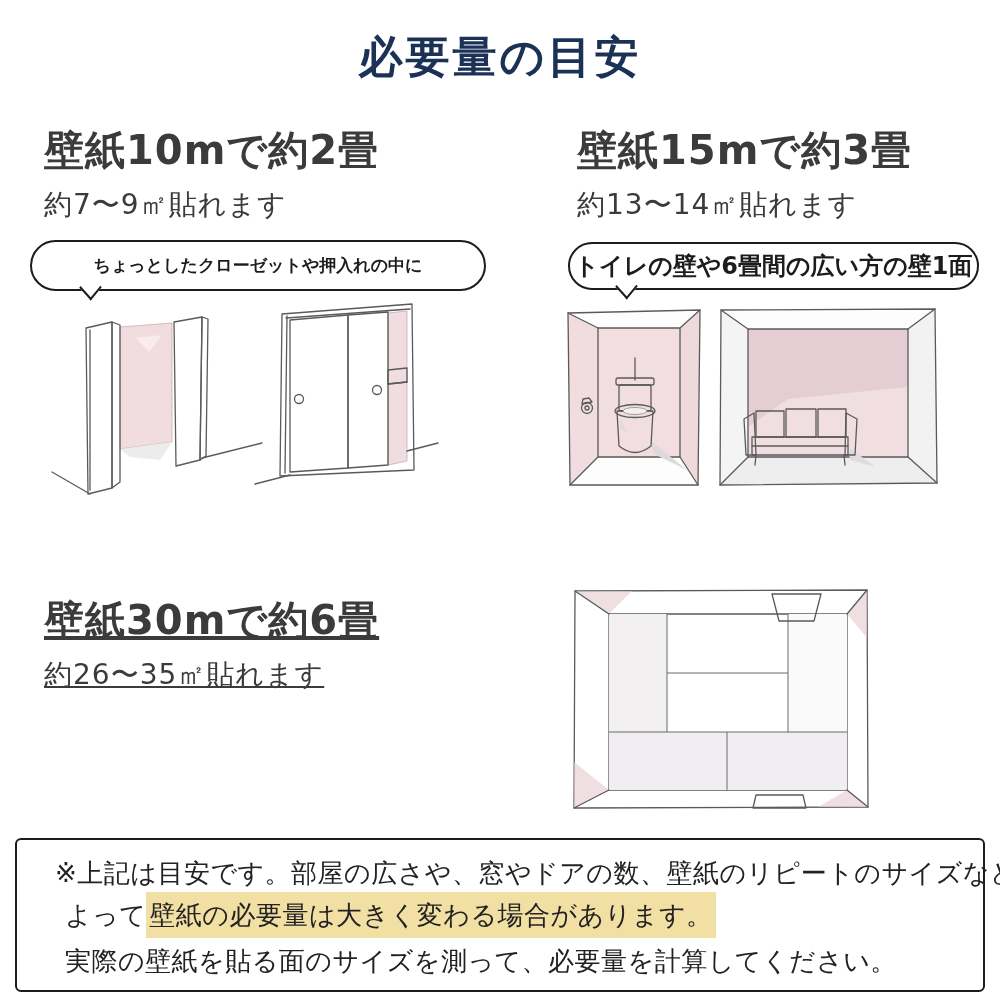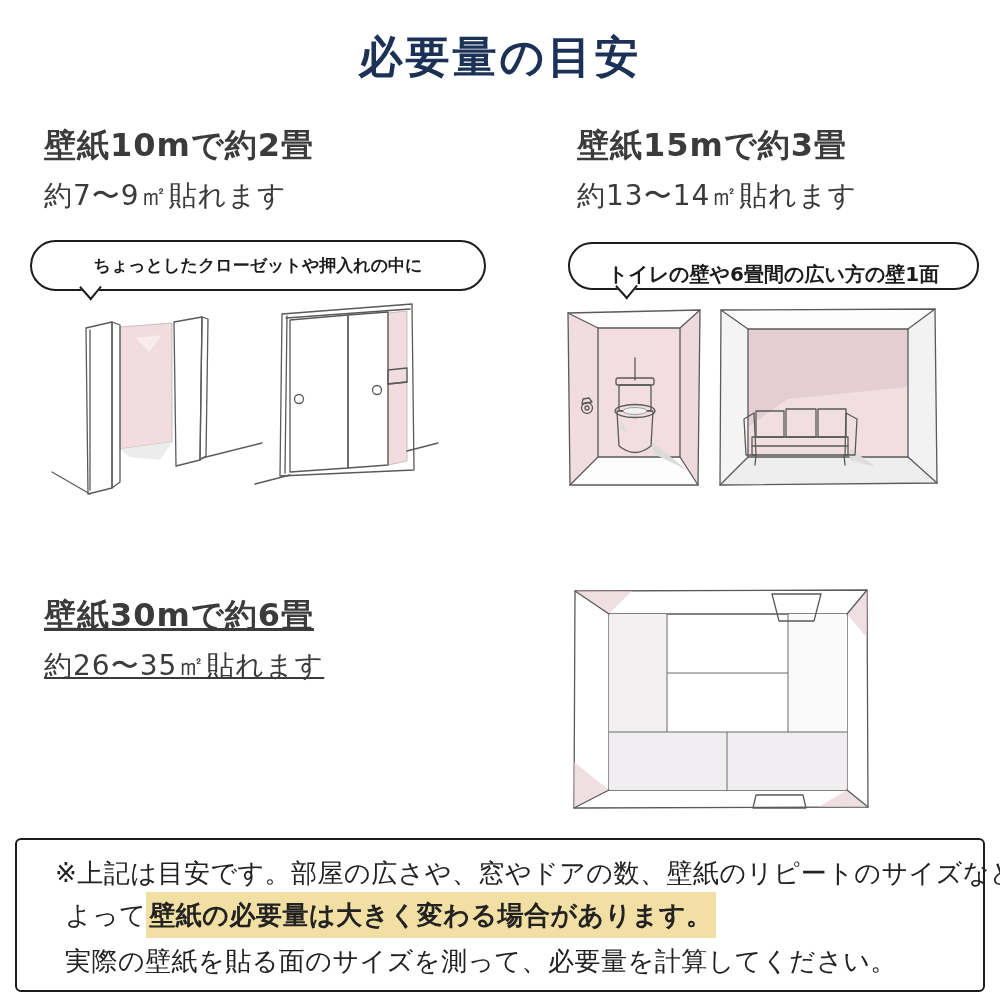--- a/index.html
+++ b/index.html
@@ -1,31 +1,31 @@
 <!DOCTYPE html>
 <html><head>
 <meta charset="utf-8">
 <style>
   html,body{margin:0;padding:0;background:#fff;}
   .canvas{position:relative;width:1000px;height:1000px;background:#fff;overflow:hidden;
           font-family:"DejaVu Sans","Liberation Sans",sans-serif;color:#3b3b3b;}
   .abs{position:absolute;}
   .page-title{left:0;top:28px;width:1000px;text-align:center;font-size:44px;font-weight:bold;
               letter-spacing:3px;color:#1b3156;}
-  .sec-heading{font-size:32px;font-weight:bold;color:#3b3b3b;letter-spacing:1px;line-height:1.1;}
+  .sec-heading{font-size:40px;font-weight:bold;color:#3b3b3b;letter-spacing:1px;line-height:1.1;}
   .sec-sub{font-size:28px;color:#3b3b3b;letter-spacing:1px;margin-top:14px;}
   .bubble{position:absolute;background:#fff;border:2.5px solid #1c1c1c;border-radius:28px;
           display:flex;align-items:center;justify-content:center;font-weight:bold;color:#1c1c1c;}
   .tail{position:absolute;width:15px;height:15px;background:#fff;
         border-left:2.5px solid #1c1c1c;border-bottom:2.5px solid #1c1c1c;
         transform:rotate(-50deg) skewX(-8deg);}
   .note-box{left:15px;top:838px;width:966px;height:150px;border:2.5px solid #1c1c1c;
             border-radius:6px;background:#fff;}
   .note-line{position:absolute;font-size:26px;color:#222;letter-spacing:0.5px;white-space:nowrap;}
-  .hl{font-weight:bold;padding:8px 3px;}
+  .hl{font-weight:normal;padding:8px 3px;}
   svg .sk{stroke:#5a5a5a;fill:none;stroke-width:1.3;stroke-linejoin:round;stroke-linecap:round;}
 </style>
 </head>
 <body>
 
 <div class="canvas">
 
   <div class="abs page-title">必要量の目安</div>
 
   <div class="abs" style="left:44px;top:128px;">
@@ -34,21 +34,21 @@
   </div>
   <div class="bubble" style="left:30px;top:240px;width:452px;height:47px;font-size:17px;">
     <span>ちょっとしたクローゼットや押入れの中に</span>
     <div class="tail" style="left:50px;top:37px;"></div>
   </div>
 
   <div class="abs" style="left:577px;top:128px;">
     <div class="sec-heading">壁紙15mで約3畳</div>
     <div class="sec-sub">約13〜14㎡貼れます</div>
   </div>
-  <div class="bubble" style="left:568px;top:242px;width:407px;height:44px;font-size:20px;align-items:flex-end;">
+  <div class="bubble" style="left:568px;top:242px;width:407px;height:44px;font-size:24px;">
     <span>トイレの壁や6畳間の広い方の壁1面</span>
     <div class="tail" style="left:48px;top:34px;"></div>
   </div>
 
   <div class="abs" style="left:44px;top:598px;text-decoration:underline;">
     <div class="sec-heading">壁紙30mで約6畳</div>
     <div class="sec-sub">約26〜35㎡貼れます</div>
   </div>
 
   <div class="abs" style="left:50px;top:296px;">

